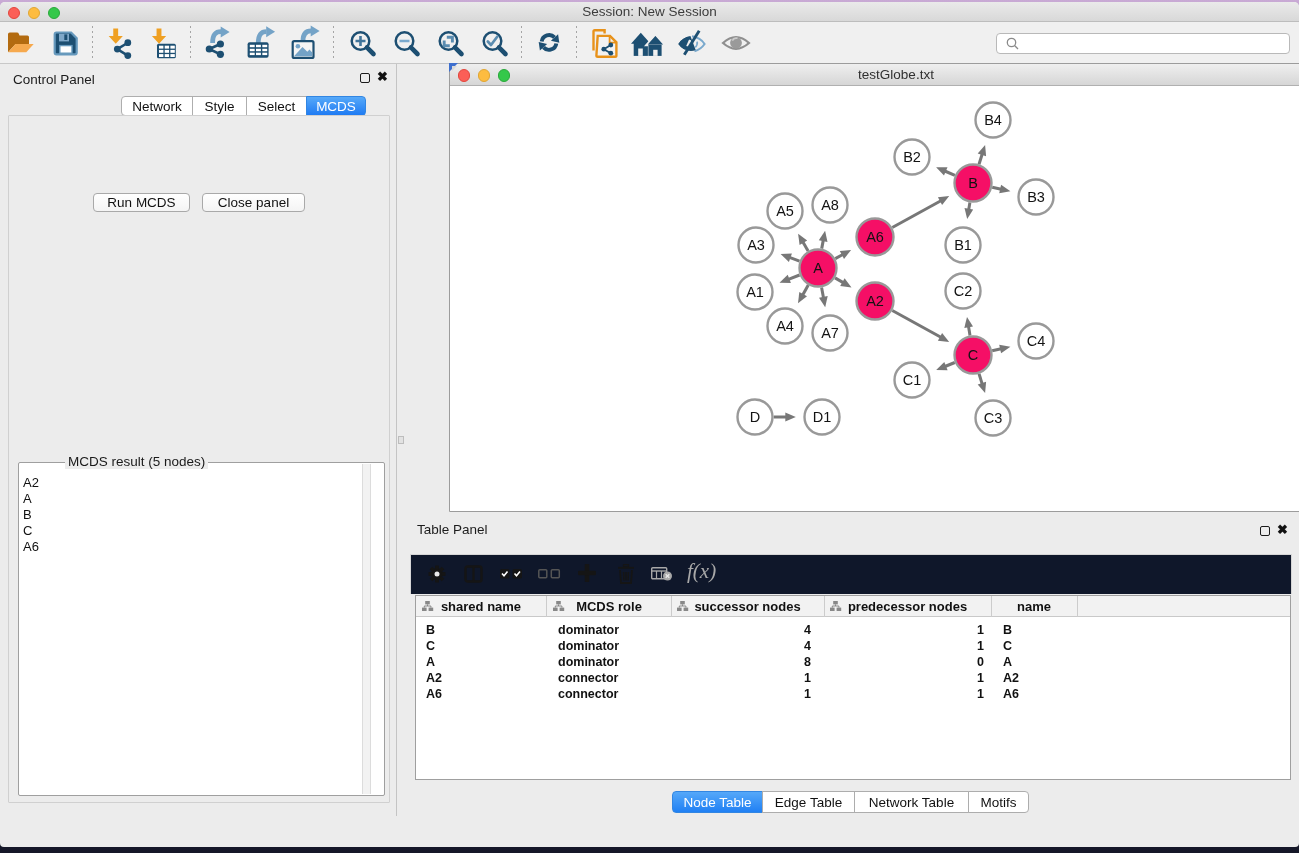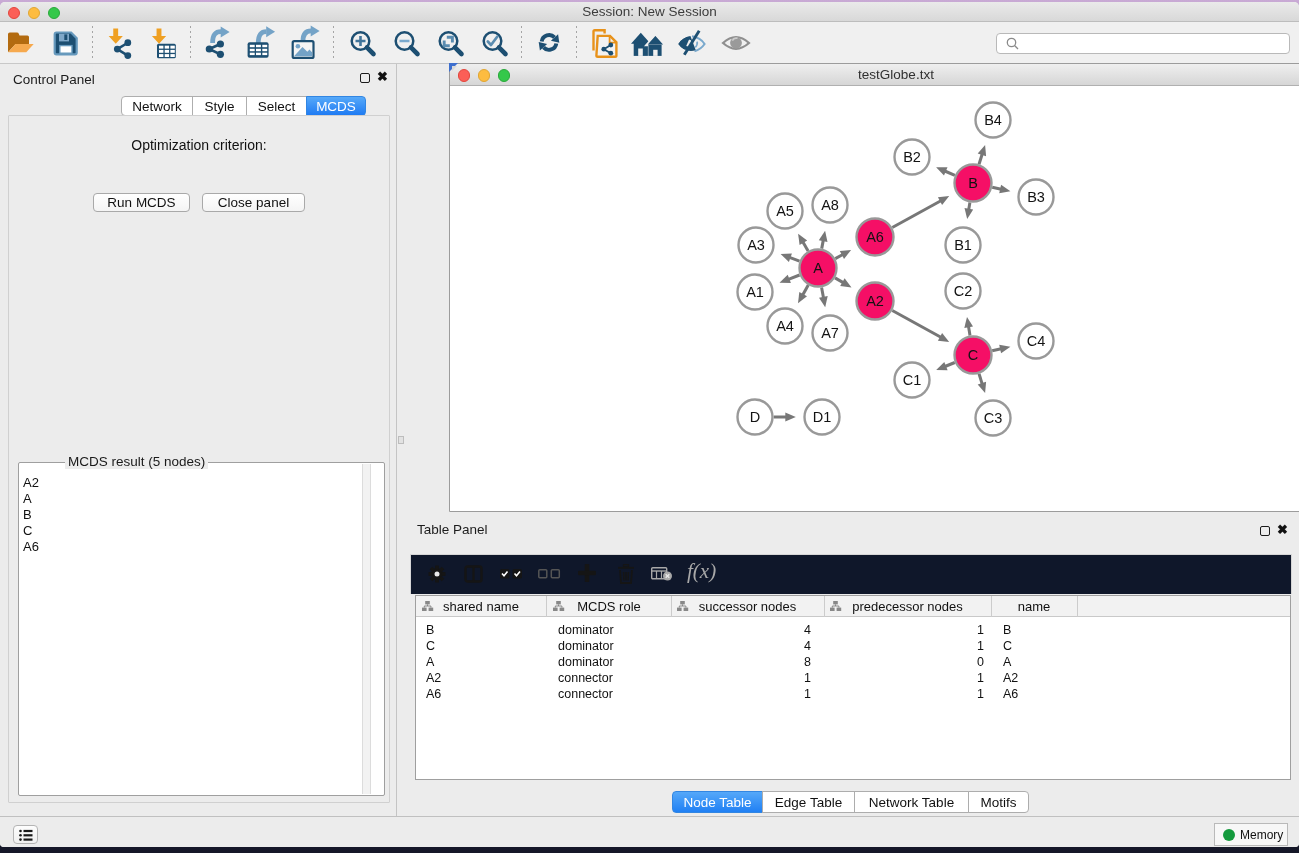--- a/index.html
+++ b/index.html
@@ -55,21 +55,21 @@
 .nettitle { position:absolute; left:0; top:0; width:100%; height:22px;
   background:linear-gradient(#efefef,#d6d6d6); border-bottom:1px solid #b0b0b0;
   border-radius:4px 4px 0 0; }
 .ntl { position:absolute; top:5px; width:12.5px; height:12.5px; border-radius:50%; }
 .grip { position:absolute; right:1px; bottom:1px; width:12px; height:12px; }
 
 .tablepanel { position:absolute; left:403px; top:511px; width:896px; height:303px; background:#ececec; }
 .tptoolbar { position:absolute; left:7px; top:41px; width:882px; height:40px;
   background:#0f172a; border:1px solid #d6d6d6; border-bottom:none; }
 .dtable { position:absolute; left:12px; top:82px; width:876px; height:185px;
-  background:#fff; border:1px solid #9f9f9f; }
+  background:#fff; border:1px solid #9f9f9f;font-weight:bold; }
 .thead { position:absolute; left:0; top:0; width:100%; height:21px; background:#f2f2f2;
   border-bottom:1px solid #c9c9c9; }
 .thcell { position:absolute; top:0; height:21px; border-right:1px solid #cccccc;
   font-size:13px; color:#111; text-align:center; line-height:22px; }
 .trow { position:absolute; font-size:12.5px; color:#111; height:16px; line-height:16px; }
 .btabs { position:absolute; top:278px; height:22px; }
 .btab { position:absolute; top:0; height:22px; background:#fff; border:1px solid #adadad;
   font-size:13.5px; color:#111; text-align:center; line-height:21px; }
 .btab.sel { background:linear-gradient(#55a8f9,#2080f4); color:#fff; border-color:#3286e2; }
 
@@ -210,21 +210,20 @@
     <div class="paneltitle" style="position:absolute;left:13px;top:8px">Control Panel</div>
     <div class="floatbtn" style="left:360px;top:9px"></div>
     <div class="closex" style="left:377px;top:5px">✖</div>
     <div class="tabs" style="left:77px;top:32px">
       <div class="tab" style="left:0;width:72px;border-radius:4px 0 0 4px">Network</div>
       <div class="tab" style="left:71px;width:55px">Style</div>
       <div class="tab" style="left:125px;width:61px">Select</div>
       <div class="tab sel" style="left:185px;width:60px;border-radius:0 4px 4px 0">MCDS</div>
     </div>
     <div class="innerpanel">
-      <div style="position:absolute;left:0;top:21px;width:100%;text-align:center;font-size:14px;color:#111">Optimization criterion:</div>
       <div class="btn" style="left:84px;top:77px;width:97px;height:19px;line-height:18px">Run MCDS</div>
       <div class="btn" style="left:193px;top:77px;width:103px;height:19px;line-height:18px">Close panel</div>
       <div class="groupbox">
         <div class="grouplabel">MCDS result (5 nodes)</div>
         <div class="scrolltrack"></div>
         <div class="listitems">A2<br>A<br>B<br>C<br>A6</div>
       </div>
     </div>
   </div>
   <div class="netwin">
@@ -445,29 +444,13 @@
       <div class="trow" style="left:408px;top:90px;width:160px;text-align:right">1</div>
       <div class="trow" style="left:587px;top:90px;width:80px">A6</div>
     </div>
     <div class="btabs" style="left:269px">
         <div class="btab sel" style="left:0px;width:91px;border-radius:4px 0 0 4px">Node Table</div>
       <div class="btab" style="left:90px;width:93px">Edge Table</div>
       <div class="btab" style="left:182px;width:115px">Network Table</div>
       <div class="btab" style="left:296px;width:61px;border-radius:0 4px 4px 0">Motifs</div>
       </div>
   </div>
-  <div class="statusbar">
-    <div class="listbtn">
-      <svg width="25" height="19" viewBox="0 0 25 19">
-        <circle cx="6.5" cy="5" r="1.3" fill="#1a1a1a"></circle>
-          <rect x="9.5" y="3.9" width="9" height="2.2" fill="#1a1a1a"></rect>
-        <circle cx="6.5" cy="9.3" r="1.3" fill="#1a1a1a"></circle>
-          <rect x="9.5" y="8.2" width="9" height="2.2" fill="#1a1a1a"></rect>
-        <circle cx="6.5" cy="13.6" r="1.3" fill="#1a1a1a"></circle>
-          <rect x="9.5" y="12.5" width="9" height="2.2" fill="#1a1a1a"></rect>
-      </svg>
-    </div>
-    <div class="memorybtn">
-      <span style="position:absolute;left:8px;top:5px;width:12px;height:12px;border-radius:50%;background:#149a3d"></span>
-      <span style="position:absolute;left:25px;top:4px;font-size:12px">Memory</span>
-    </div>
-  </div>
 </div>
 
 </body></html>

